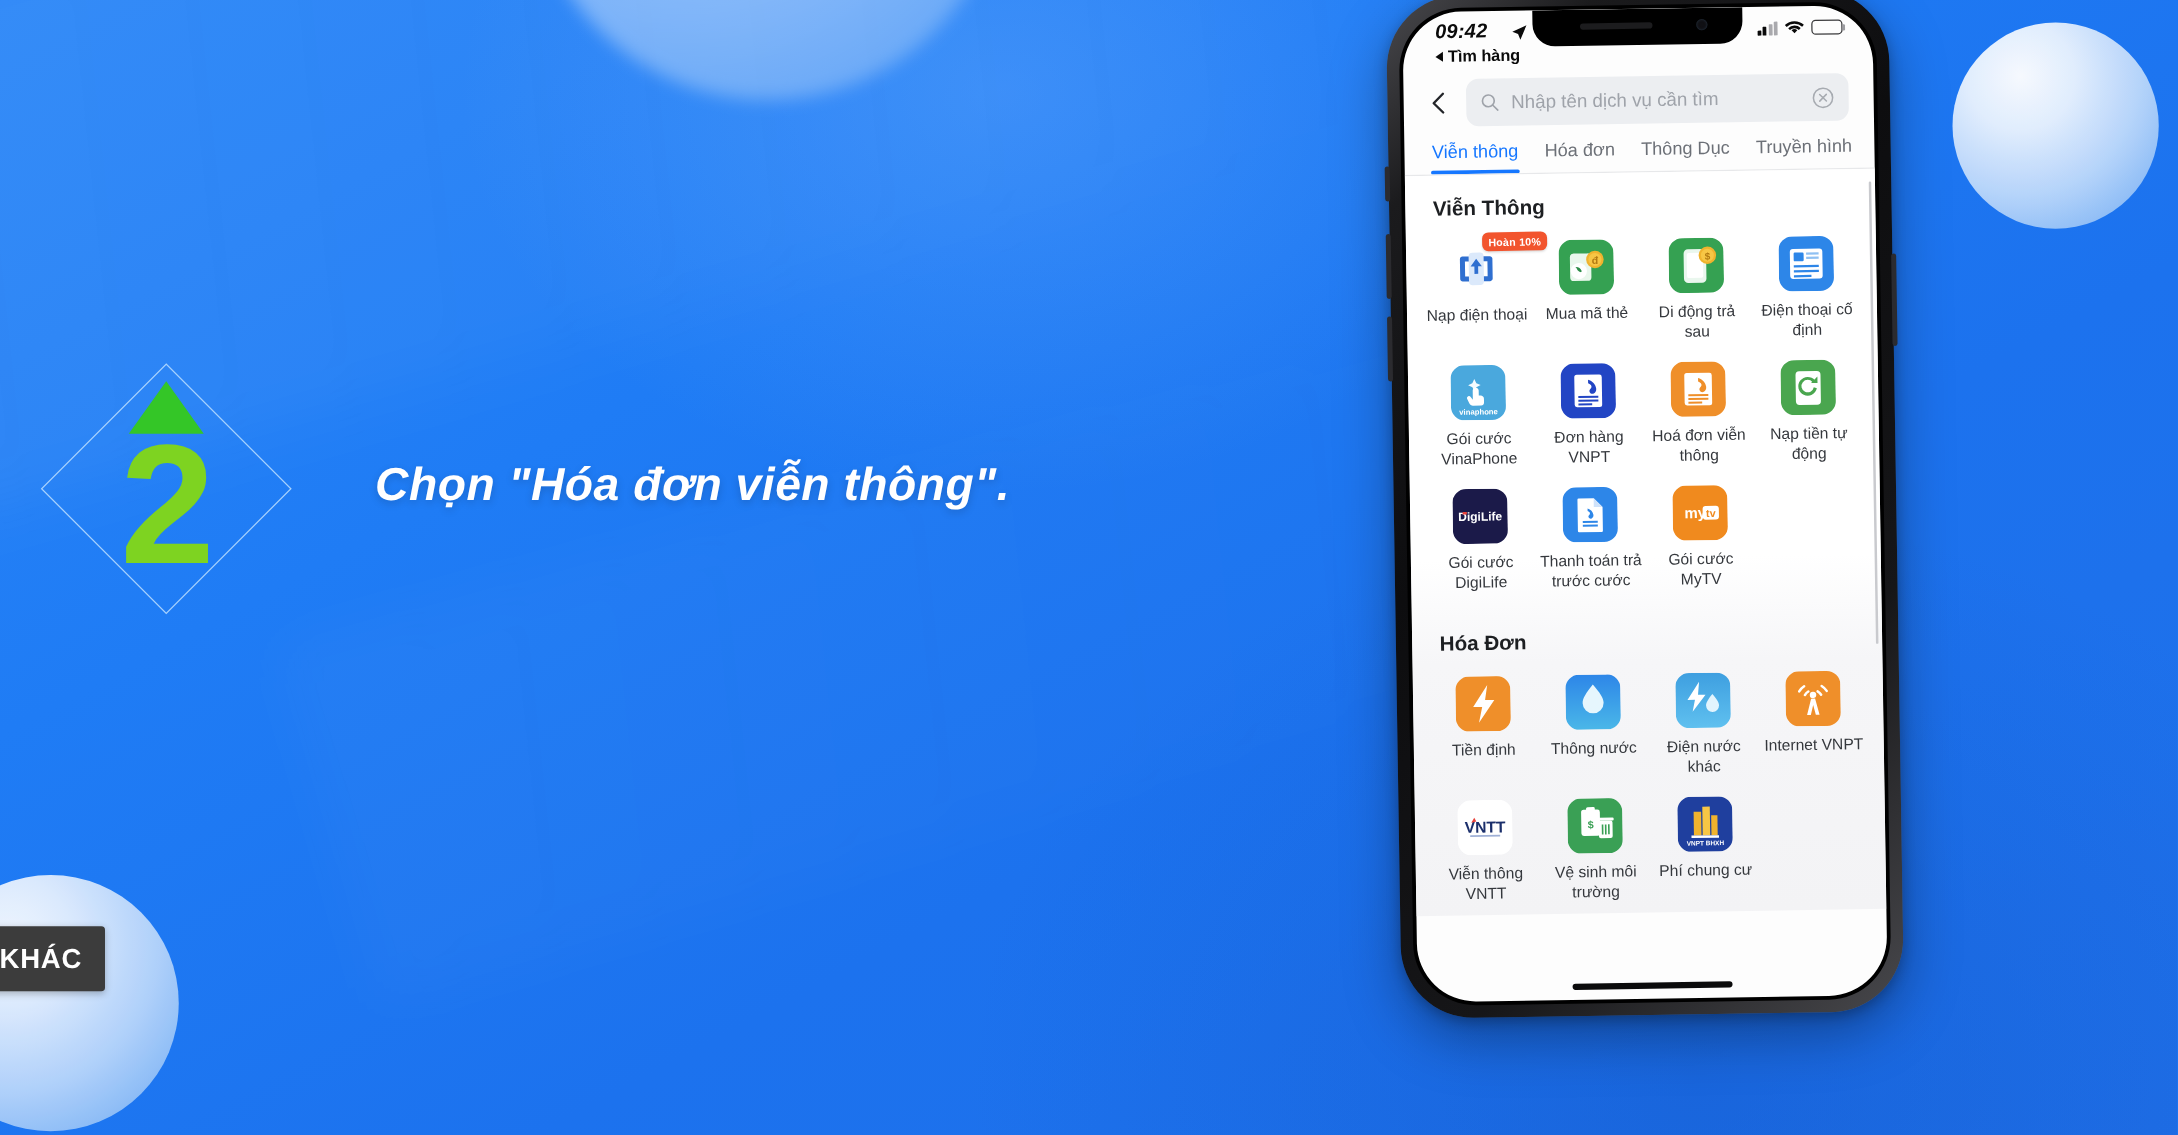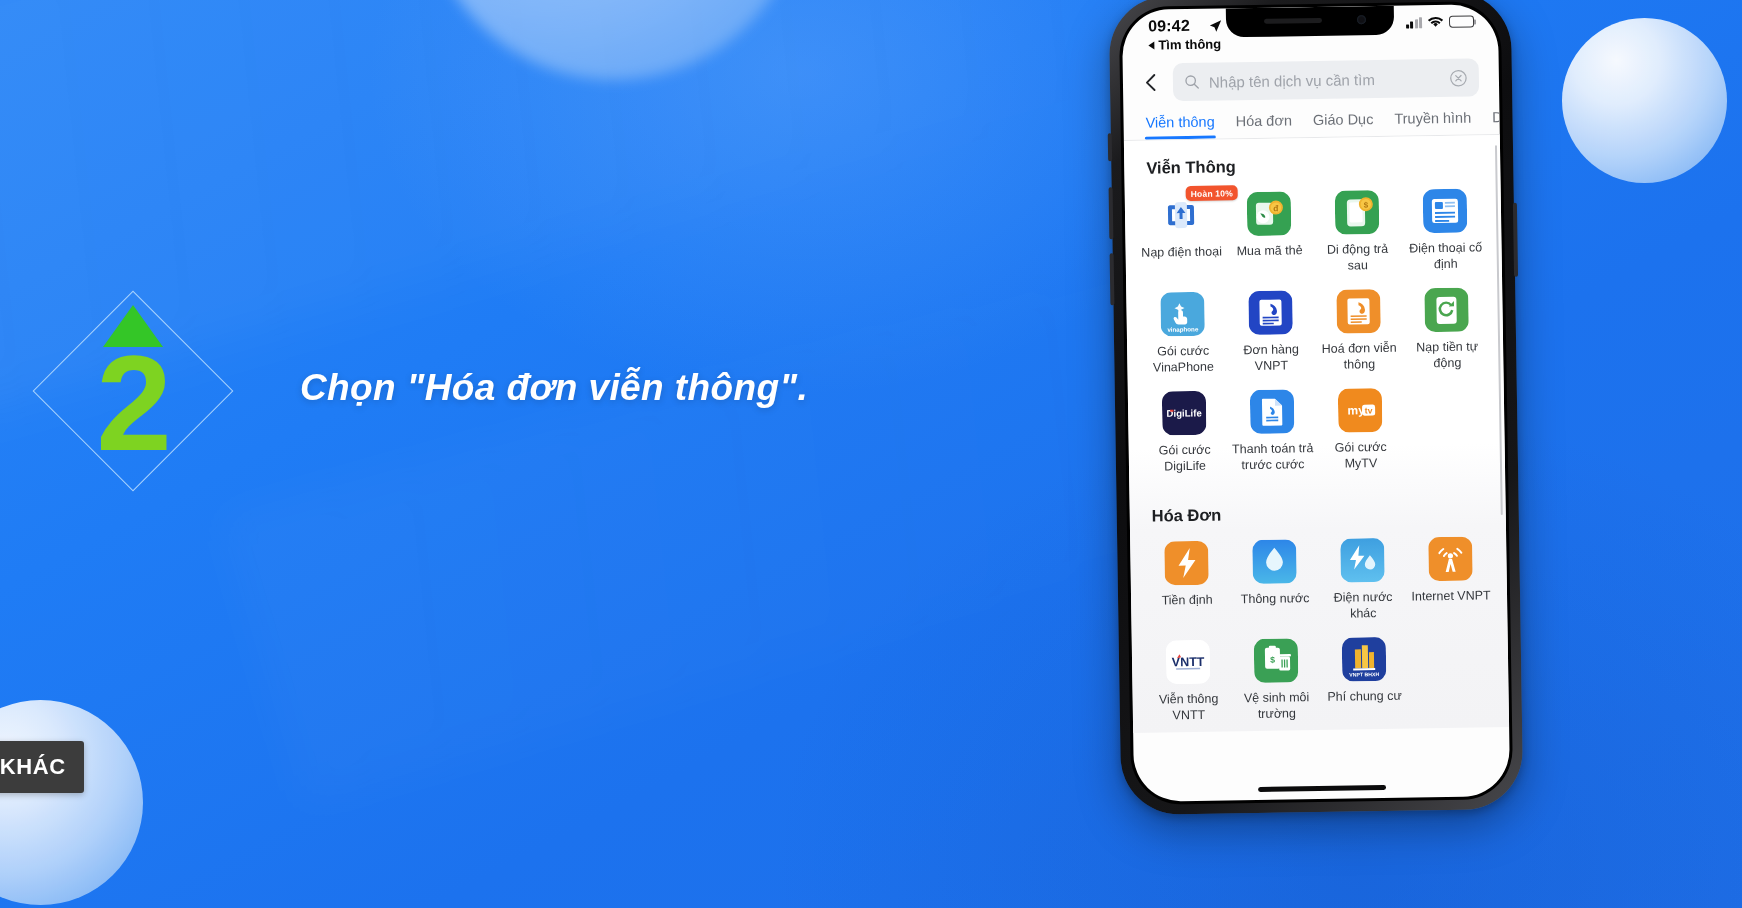--- a/index.html
+++ b/index.html
@@ -131,21 +131,21 @@
   .btn-up   { left: -3px; top: 190px; width: 4px; height: 52px; }
   .btn-dn   { left: -3px; top: 256px; width: 4px; height: 52px; }
   .btn-pwr  { right: -3px; top: 212px; width: 4px; height: 74px; }
 
   
   .statusbar {
     position: relative; height: 30px; z-index: 7;
     display: flex; align-items: center; justify-content: space-between;
     padding: 4px 24px 0 26px;
   }
-  .sb-left { display: flex; align-items: center; gap: 19px; }
+  .sb-left { display: flex; align-items: center; gap: 19px; font-style: italic; }
   .sb-time { font-size: 16px; font-weight: 700; color: #0a0a0a; letter-spacing: .2px; }
   .loc-arrow { width: 13px; height: 13px; display: block; }
   .sb-right { display: flex; align-items: center; gap: 5px; }
   .sig { display: flex; align-items: flex-end; gap: 1.5px; height: 11px; }
   .sig i { width: 3px; background: #0a0a0a; border-radius: .5px; display: block; }
   .sig i:nth-child(1) { height: 4px; }
   .sig i:nth-child(2) { height: 6.5px; }
   .sig i:nth-child(3) { height: 9px; background: #a9a9ad; }
   .sig i:nth-child(4) { height: 11px; background: #a9a9ad; }
   .batt {
@@ -311,21 +311,21 @@
             <path d="M8.5.9c2.9 0 5.6 1.1 7.6 3l-1.4 1.5a9.1 9.1 0 0 0-12.4 0L.9 3.9A11 11 0 0 1 8.5.9z" fill="#0a0a0a"></path>
           </svg>
           <span class="batt">
             <span class="batt-fill"></span>
           </span>
         </div>
       </div>
 
       <div class="back-search">
         <span class="back-tri"></span>
-        <span>Tìm thông</span>
+        <span>Tìm hàng</span>
       </div>
 
       <div class="search-row">
         <svg class="back-chevron" viewBox="0 0 24 24" fill="none">
           <path d="M15.5 4.5 8 12l7.5 7.5" stroke="#232529" stroke-width="1.9" stroke-linecap="round" stroke-linejoin="round"></path>
         </svg>
         <div class="search-box">
           <svg class="search-mag" viewBox="0 0 18 18" fill="none">
             <circle cx="7.6" cy="7.6" r="5.3" stroke="#9fa3aa" stroke-width="1.5"></circle>
             <path d="M11.6 11.6 16 16" stroke="#9fa3aa" stroke-width="1.5" stroke-linecap="round"></path>
@@ -334,21 +334,21 @@
           <svg class="clear-ic" viewBox="0 0 20 20" fill="none">
             <circle cx="10" cy="10" r="8.1" stroke="#a7abb1" stroke-width="1.3"></circle>
             <path d="M7.2 7.2l5.6 5.6M12.8 7.2l-5.6 5.6" stroke="#a7abb1" stroke-width="1.3" stroke-linecap="round"></path>
           </svg>
         </div>
       </div>
 
       <div class="tabs" id="tabs">
           <div class="tab active">Viễn thông</div>
           <div class="tab">Hóa đơn</div>
-          <div class="tab">Giáo Dục</div>
+          <div class="tab">Thông Dục</div>
           <div class="tab">Truyền hình</div>
           <div class="tab">Di chuyển</div>
         </div>
 
       <div class="content" id="content">
         <div class="scrollbar"></div>
       <div class="sec-title">Viễn Thông</div>
           <div class="grid">
             <div class="cell">
               <div class="tile">

